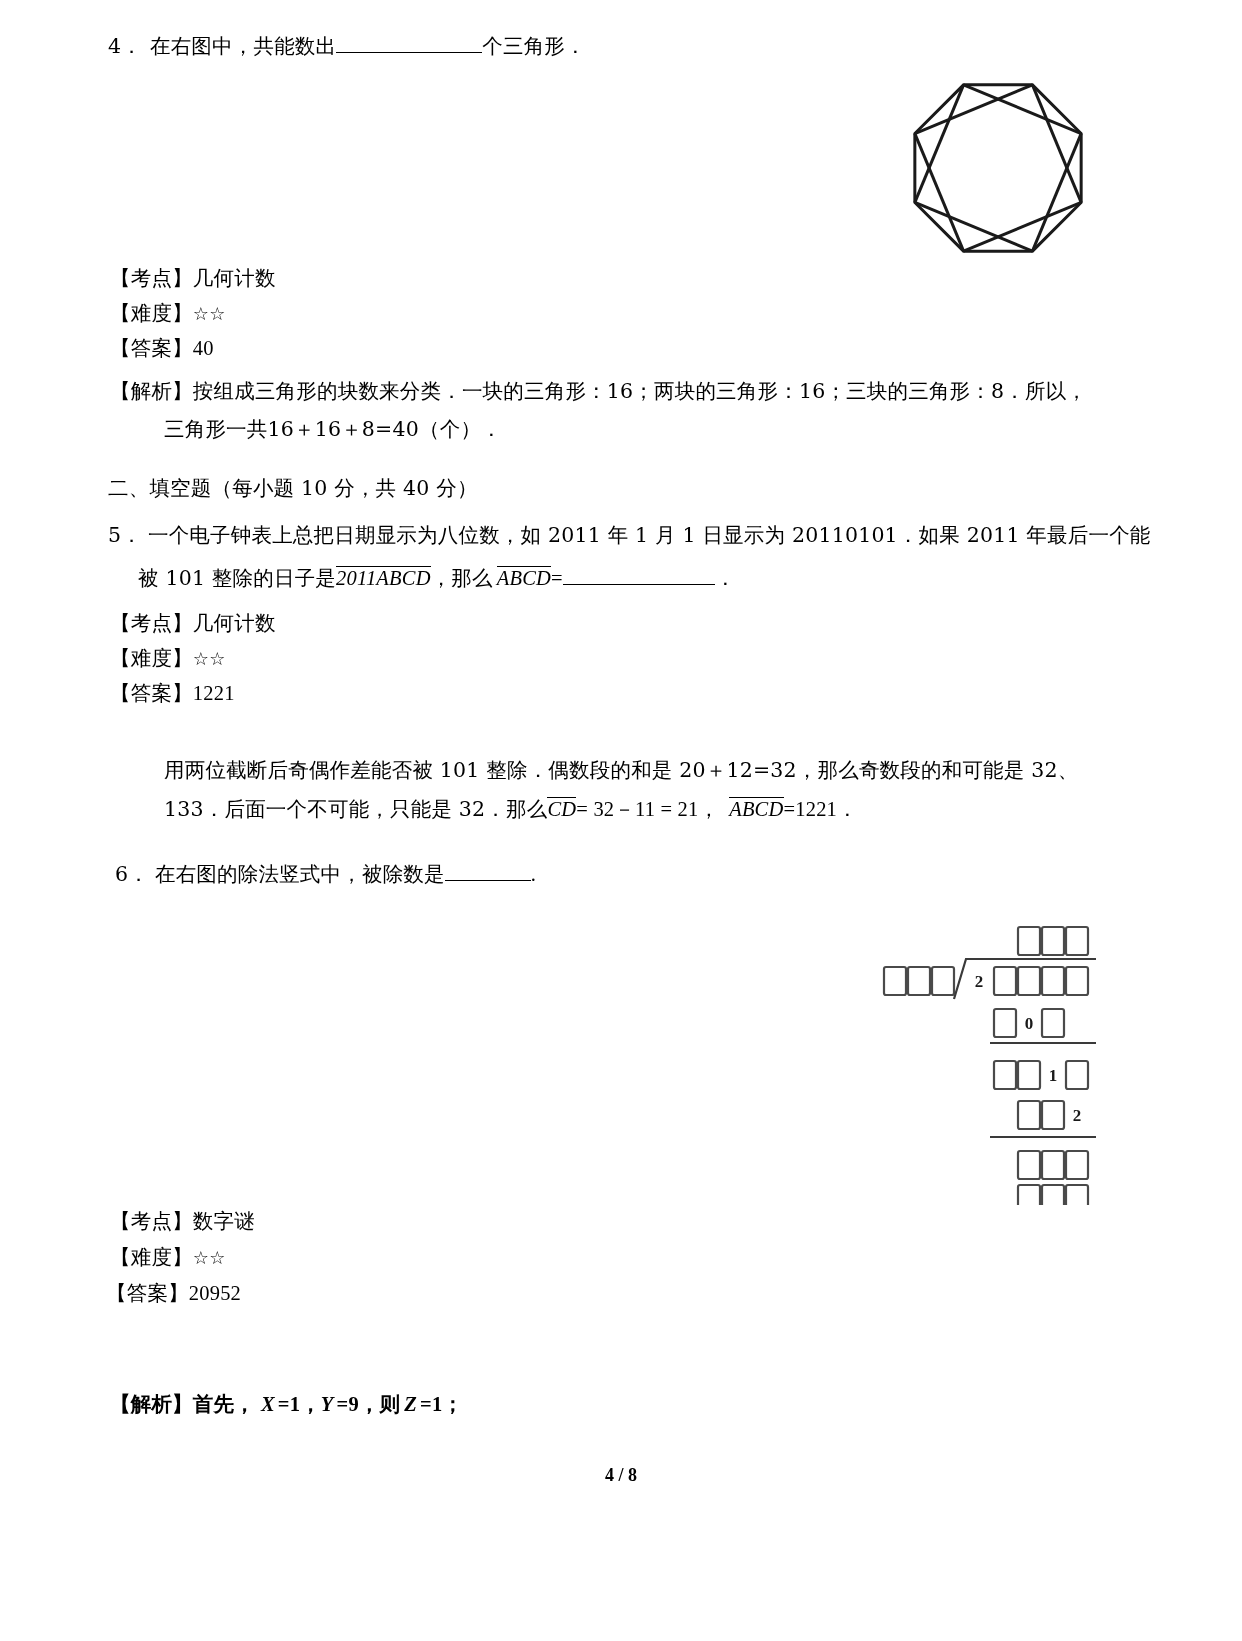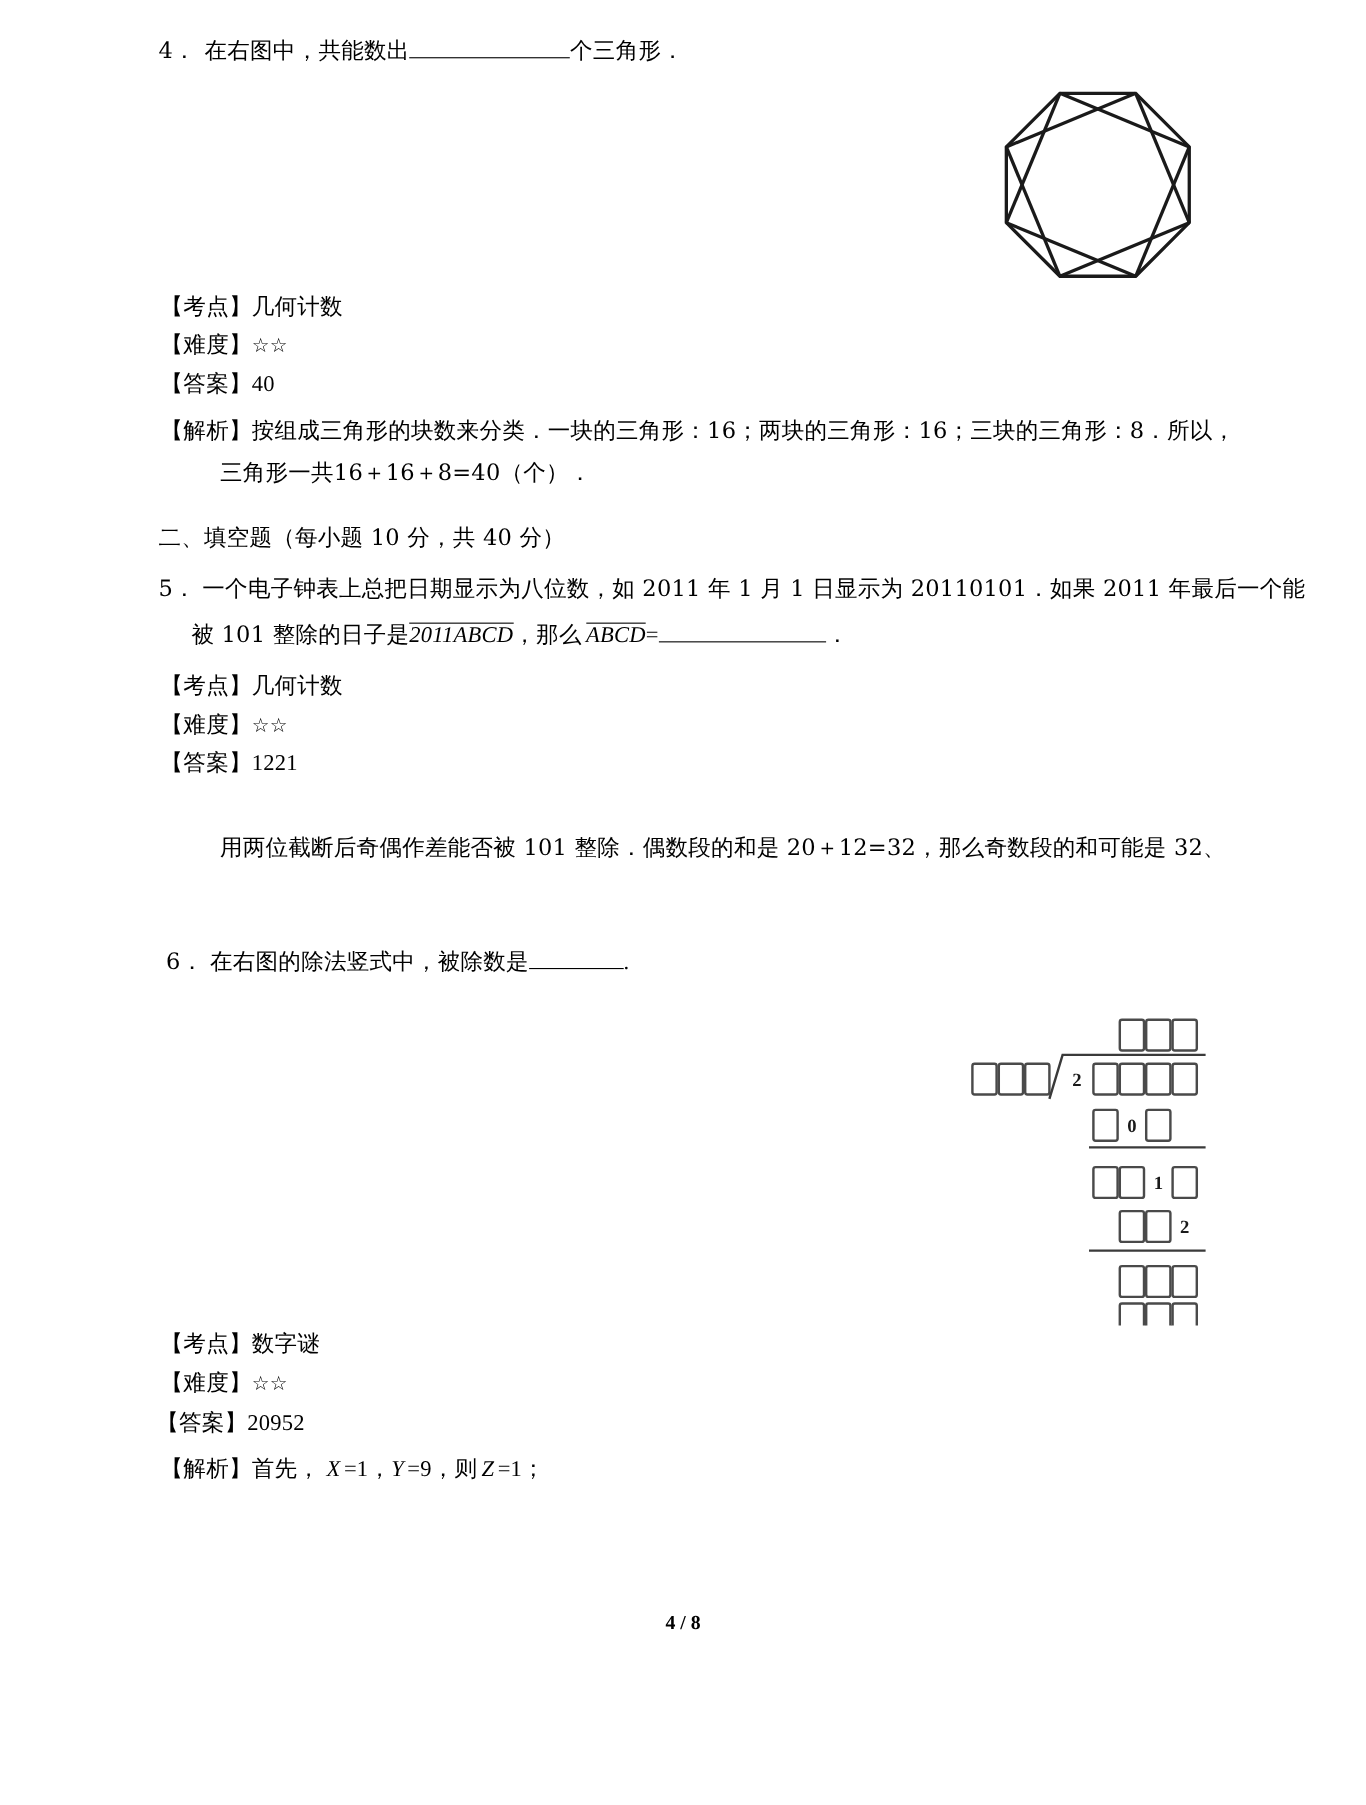--- a/index.html
+++ b/index.html
@@ -22,21 +22,20 @@
     height: 1641px;
   }
 
   
   .line {
     position: absolute;
     font-size: 20.5px;
     line-height: 1.0;
     white-space: nowrap;
     letter-spacing: 0.2px;
-    margin-left: 36px;
   }
   .cn { font-family: "DejaVu Serif", "Liberation Serif", serif; }
 
   
   .blank {
     display: inline-block;
     border-bottom: 1.4px solid #000;
     vertical-align: baseline;
   }
   .blank.w1 { width: 146px; }
@@ -142,20 +141,23 @@
   </div>
   <div class="line" style="left:110px; top:648px;">
     <span class="cn">【难度】</span><span class="star">☆☆</span>
   </div>
   <div class="line" style="left:110px; top:683px;">
     <span class="cn">【答案】</span><span>1221</span>
   </div>
 
   <div class="line" style="left:164px; top:760px;">
     <span class="cn">用两位截断后奇偶作差能否被 101 整除．偶数段的和是 20＋12=32，那么奇数段的和可能是 32、</span>
+  </div>
+  <div class="line" style="left:164px; top:797px;">
+    <span class="cn">133．后面一个不可能，只能是 32．那么</span><span class="ovl ital">CD</span><span>= 32－11 = 21，</span><span class="ovl ital" style="margin-left:10px">ABCD</span><span>=1221．</span>
   </div>
 
   <div class="line" style="left:115px; top:864px;text-align:right;">
     <span class="cn">6．</span><span class="cn" style="margin-left:6px">在右图的除法竖式中，被除数是</span><span class="blank w3"></span><span>.</span>
   </div>
 
   <div id="division-figure">
     <svg width="240" height="300" viewBox="0 0 240 300">
       <g id="div-shape">
           <rect x="158" y="22" width="22" height="28" rx="2" fill="none" stroke="#4a4a4a" stroke-width="2.2"></rect>
@@ -197,19 +199,19 @@
   <div class="line" style="left:110px; top:1211px;">
     <span class="cn">【考点】</span><span class="cn">数字谜</span>
   </div>
   <div class="line" style="left:110px; top:1247px;">
     <span class="cn">【难度】</span><span class="star">☆☆</span>
   </div>
   <div class="line" style="left:106px; top:1283px;">
     <span class="cn">【答案】</span><span>20952</span>
   </div>
 
-  <div class="line" style="left:110px; top:1325px;">
+  <div class="line" style="left:110px; top:1394px;font-weight:bold;">
     <span class="cn">【解析】</span><span class="cn">首先，</span><span class="ital" style="margin-left:6px">X</span><span style="margin-left:3px">=1</span><span class="cn">，</span><span class="ital">Y</span><span style="margin-left:3px">=9</span><span class="cn">，则</span><span class="ital" style="margin-left:4px">Z</span><span style="margin-left:3px">=1；</span>
   </div>
 
   <div id="page-number">4 / 8</div>
 
 </div>
 
 </body></html>

